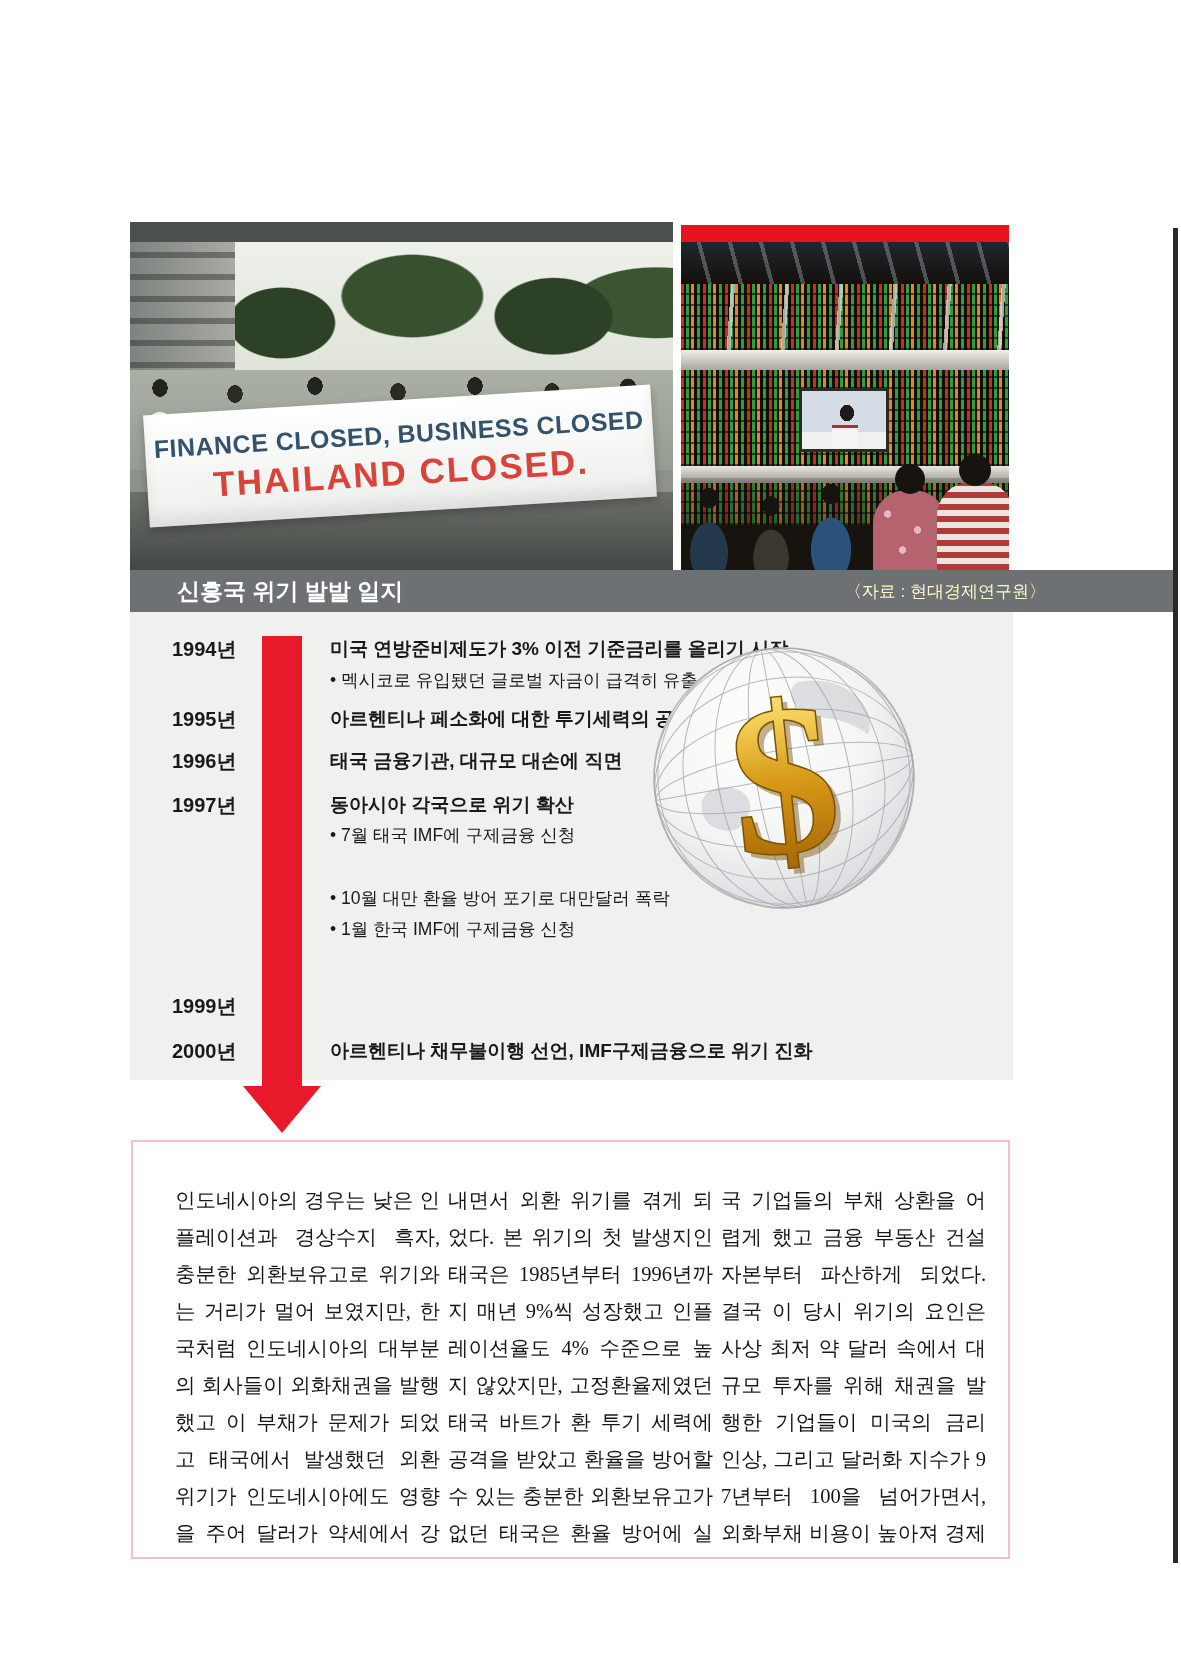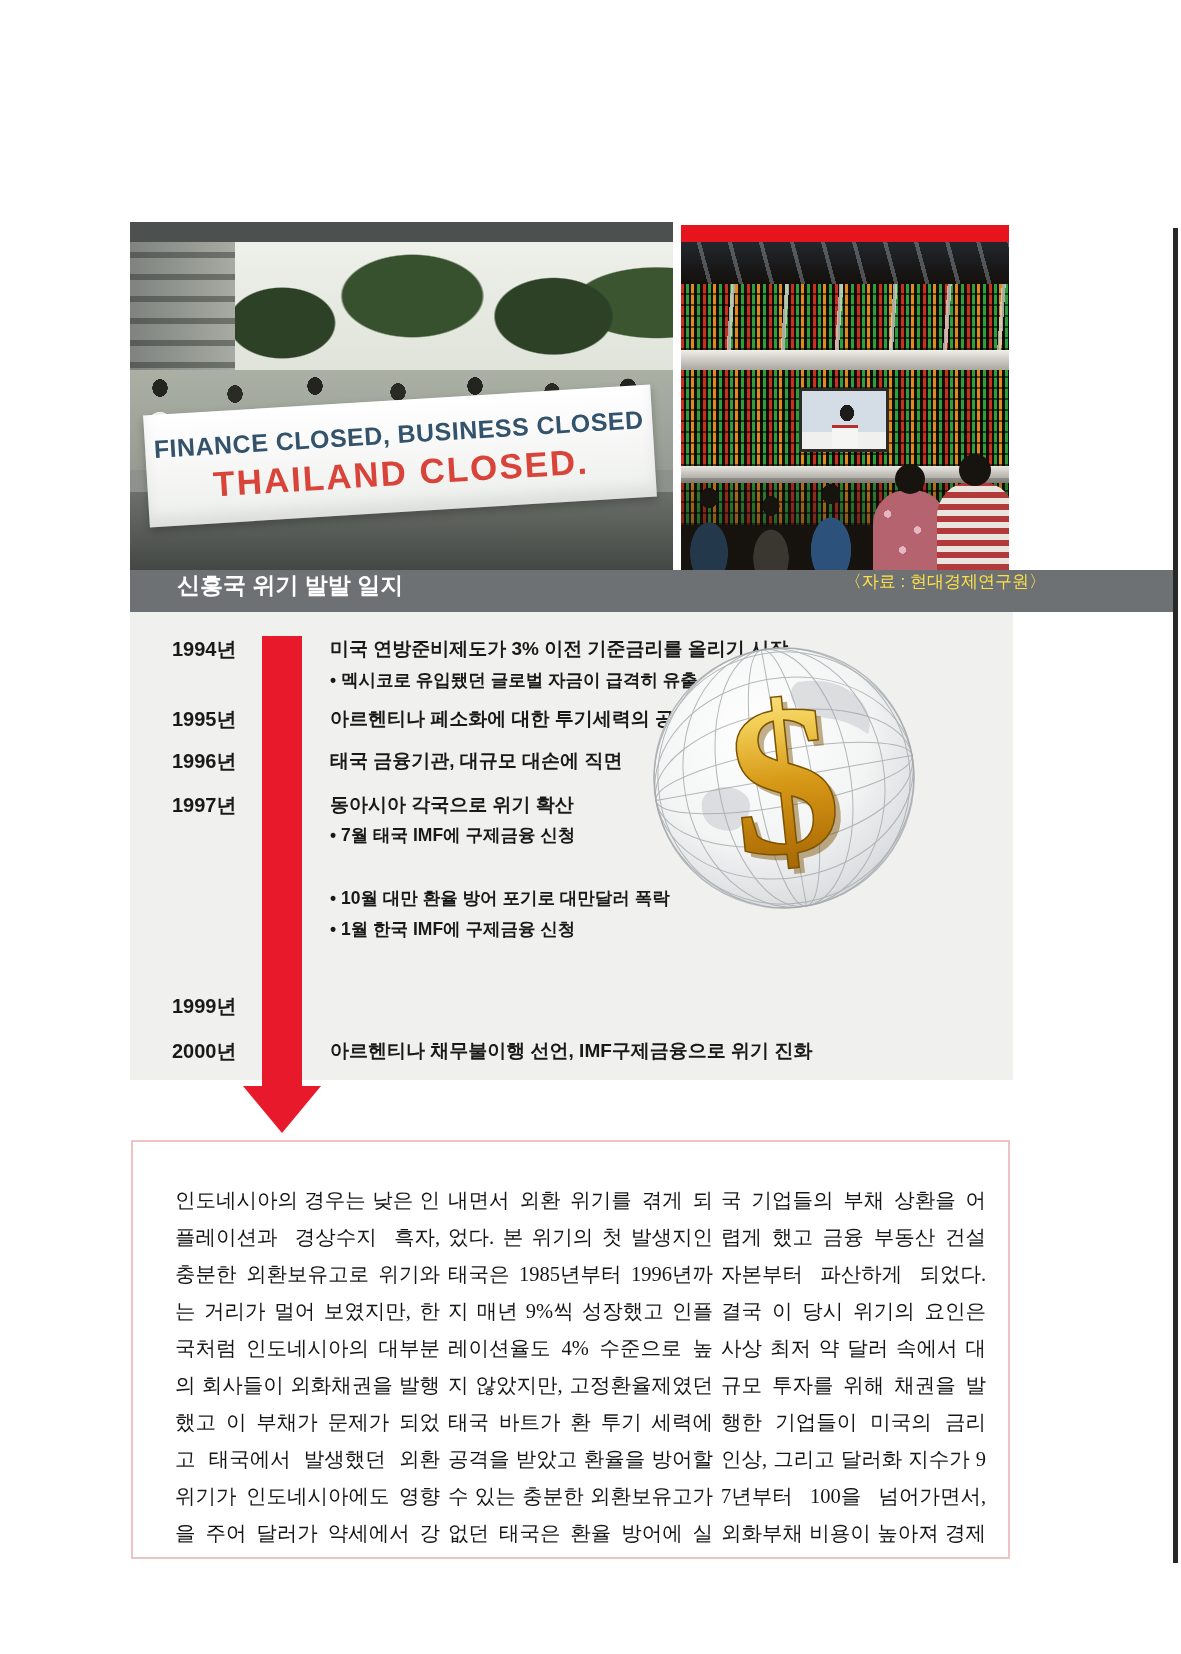--- a/index.html
+++ b/index.html
@@ -103,36 +103,36 @@
       #b5636f; }
   .pr-floral::before { content:""; position:absolute; left:22px; top:-26px; width:30px; height:30px;
     border-radius:50%; background:#17130f; }
   .pr-striped { right:-6px; bottom:0; width:78px; height:88px; border-radius:34px 34px 0 0;
     background:repeating-linear-gradient(0deg, #b23a3a 0 6px, #e9e4dd 6px 12px); }
   .pr-striped::before { content:""; position:absolute; left:22px; top:-28px; width:32px; height:32px;
     border-radius:50%; background:#17130f; }
 
   
   .header-bar { position:absolute; left:130px; top:570px; width:1046px; height:42px;
-    background:#6e7173; display:flex; align-items:flex-start; }
+    background:#6e7173; display:flex; align-items:center; }
   .header-title { margin-left:47px; font-size:23px; font-weight:bold; color:#ffffff; }
-  .header-source { position:absolute; right:130px; font-size:17px; color:#fde047; }
+  .header-source { position:absolute; right:130px; font-size:17px; color:#fef9c3; }
 
   
   .timeline-box { position:absolute; left:130px; top:612px; width:883px; height:468px;
     background:#f0f0ee; }
   .arrow-shaft { position:absolute; left:262px; top:636px; width:40px; height:450px; background:#e8192b; }
   .arrow-head  { position:absolute; left:243px; top:1086px; width:0; height:0;
     border-left:39px solid transparent; border-right:39px solid transparent;
     border-top:47px solid #e8192b; }
   .tl-row { position:absolute; left:130px; width:870px; height:24px;
     font-size:19px; font-weight:600; color:#191919; }
   .tl-year { position:absolute; left:42px; width:120px; font-size:20px; }
   .tl-text { position:absolute; left:200px; right:10px; white-space:nowrap; }
-  .tl-bullet .tl-text { font-size:17.5px; font-weight:700; }
+  .tl-bullet .tl-text { font-size:17.5px; font-weight:400; }
   .r0{top:636px} .r1{top:668px} .r2{top:706px} .r3{top:748px} .r4{top:792px}
   .r5{top:823px} .r6{top:855px} .r7{top:886px} .r8{top:917px} .r9{top:953px}
   .r10{top:993px} .r11{top:1038px}
 
   .globe { position:absolute; left:648px; top:642px; width:272px; height:272px; }
 
   
   .article-box { position:absolute; left:131px; top:1140px; width:879px; height:419px;
     border:2px solid #efc3c3; box-sizing:border-box; overflow:hidden;
     display:flex; padding:40px 22px 0 42px; gap:8px; }

